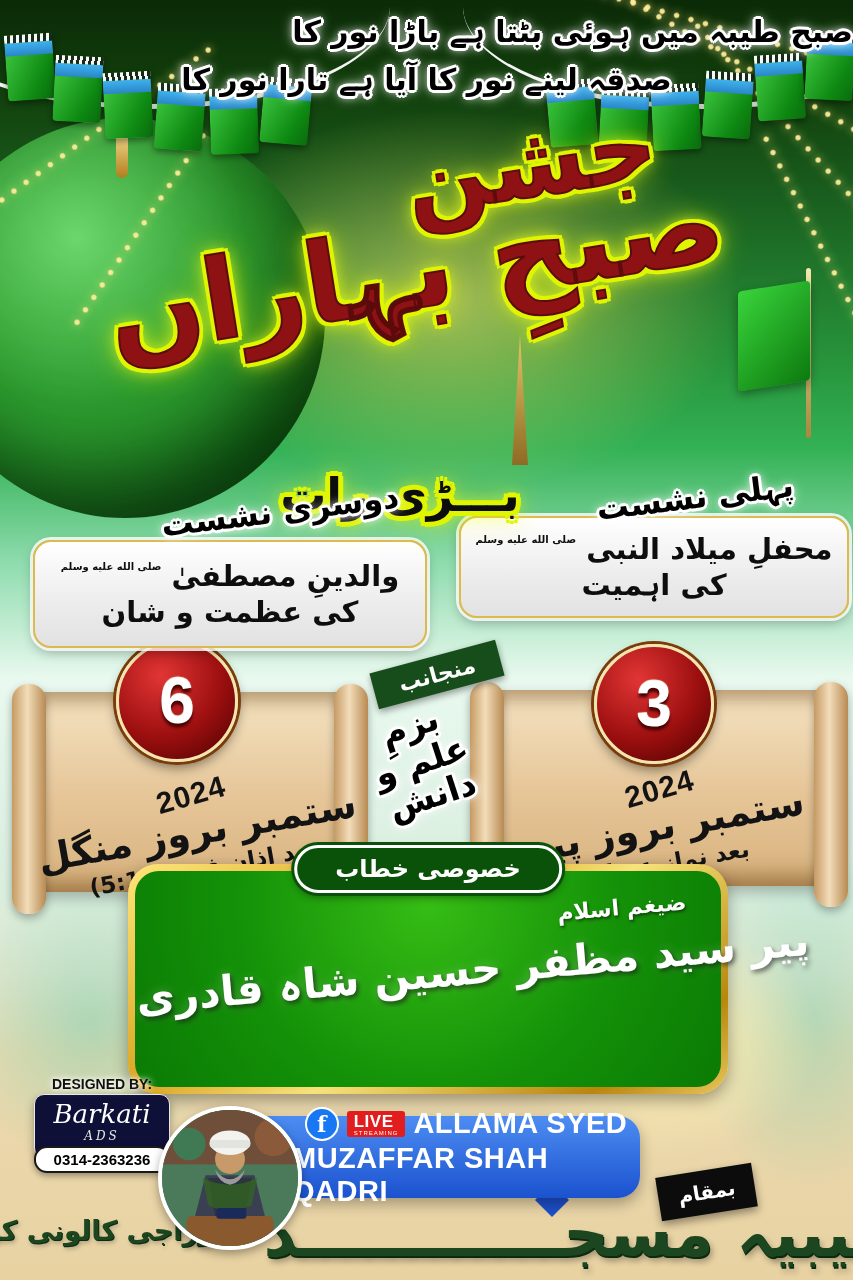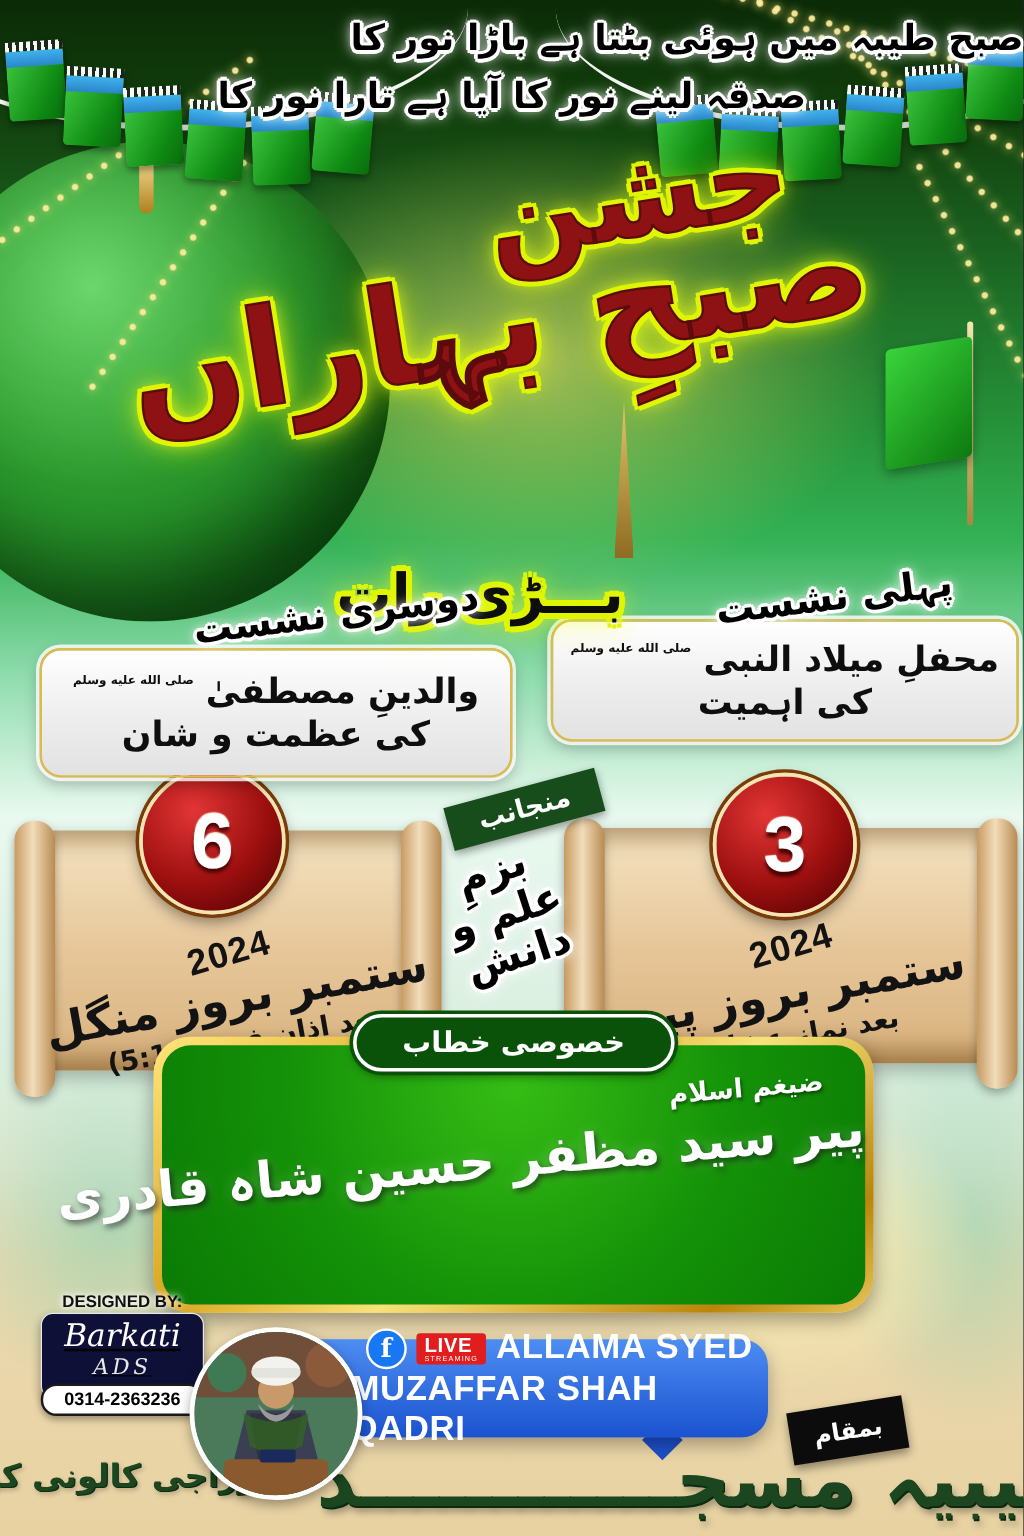--- a/index.html
+++ b/index.html
@@ -71,34 +71,34 @@
   .day-circle span{font-family:"Liberation Sans",sans-serif;font-size:64px;font-weight:bold;color:#fff;
     text-shadow:0 4px 3px #4a0404,0 -1px 1px #ffe;}
   .org-ribbon{background:#174d1b;color:#fff;font-size:22px;font-weight:bold;padding:6px 26px;transform:rotate(-15deg);
     box-shadow:0 3px 7px rgba(0,0,0,.4);}
   .org-name{font-size:34px;font-weight:900;color:#000;white-space:pre-line;line-height:1.08;text-align:center;transform:rotate(-18deg);}
   
   .speaker-panel{background:linear-gradient(145deg,#ffe57a,#d9a520 35%,#f8e27a 55%,#b8860b 85%,#e8c55a);
     border-radius:30px;padding:7px;box-shadow:0 6px 16px rgba(0,0,0,.35);}
   .speaker-inner{width:100%;height:100%;border-radius:24px;box-sizing:border-box;
     background:radial-gradient(circle at 50% 15%,#36bd15,#149108 55%,#0a7a04);
-    display:flex;flex-direction:column;align-items:flex-end;position:relative;}
+    display:flex;flex-direction:column;align-items:flex-start;position:relative;}
   .badge-pill{position:absolute;top:-26px;left:50%;transform:translateX(-50%);background:#0a520a;color:#fff;
     border:3px solid #fff;border-radius:24px;padding:7px 38px;font-size:24px;font-weight:bold;white-space:nowrap;
     box-shadow:0 0 0 3px #0a520a,0 4px 8px rgba(0,0,0,.4);}
   .speaker-title{position:absolute;top:24px;right:34px;color:#fff;font-size:22px;font-weight:bold;transform:rotate(-5deg);
     text-shadow:1px 2px 3px rgba(0,0,0,.5);}
   .speaker-name{margin-top:74px;color:#fff;font-size:42px;font-weight:bold;transform:rotate(-5deg);white-space:nowrap;
     text-shadow:2px 3px 5px rgba(0,0,0,.55),0 0 12px rgba(255,255,255,.25);}
   
   .designer{width:152px;text-align:center;font-family:"Liberation Sans",sans-serif;}
   .designer .lbl{font-size:14px;font-weight:bold;color:#101010;text-shadow:0 0 4px #fff,0 0 8px #fff;}
-  .designer .card{margin:2px auto 0;width:126px;background:#0e1038;border:1px solid #e8e8e8;border-radius:10px;padding:6px 4px 14px;box-shadow:0 4px 8px rgba(0,0,0,.35);text-decoration:underline;}
+  .designer .card{margin:2px auto 0;width:126px;background:#0e1038;border:1px solid #e8e8e8;border-radius:10px;padding:6px 4px 14px;box-shadow:0 4px 8px rgba(0,0,0,.35);}
   .designer .nm{font-family:"DejaVu Serif",serif;font-style:italic;font-size:26px;color:#fff;line-height:1;}
-  .designer .sb{font-family:"DejaVu Serif",serif;font-style:italic;font-size:18px;color:#e8e8e8;letter-spacing:3px;margin-top:2px;}
+  .designer .sb{font-family:"DejaVu Serif",serif;font-style:italic;font-size:12px;color:#e8e8e8;letter-spacing:3px;margin-top:2px;}
   .designer .ph{margin:-12px auto 0;width:132px;background:#fff;border:2px solid #1a1a1a;border-radius:13px;
     font-size:15px;font-weight:bold;color:#000;padding:3px 0;box-shadow:0 3px 6px rgba(0,0,0,.35);}
   
   .live-bar{background:linear-gradient(180deg,#4d8df2,#1b52cf);border-radius:22px;box-shadow:0 6px 14px rgba(0,0,0,.3);
     display:flex;flex-direction:column;align-items:center;justify-content:center;padding-left:52px;box-sizing:border-box;
     font-family:"Liberation Sans",sans-serif;color:#fff;}
   .live-row{display:flex;align-items:center;gap:8px;}
   .fb-circle{width:30px;height:30px;border-radius:50%;background:#1877f2;border:2px solid #fff;display:flex;align-items:center;justify-content:center;
     font-family:"DejaVu Serif",serif;font-weight:bold;font-size:22px;color:#fff;line-height:1;}
   .live-badge{background:#e11d1d;border-radius:3px;padding:2px 7px 1px;text-align:left;line-height:1;}

